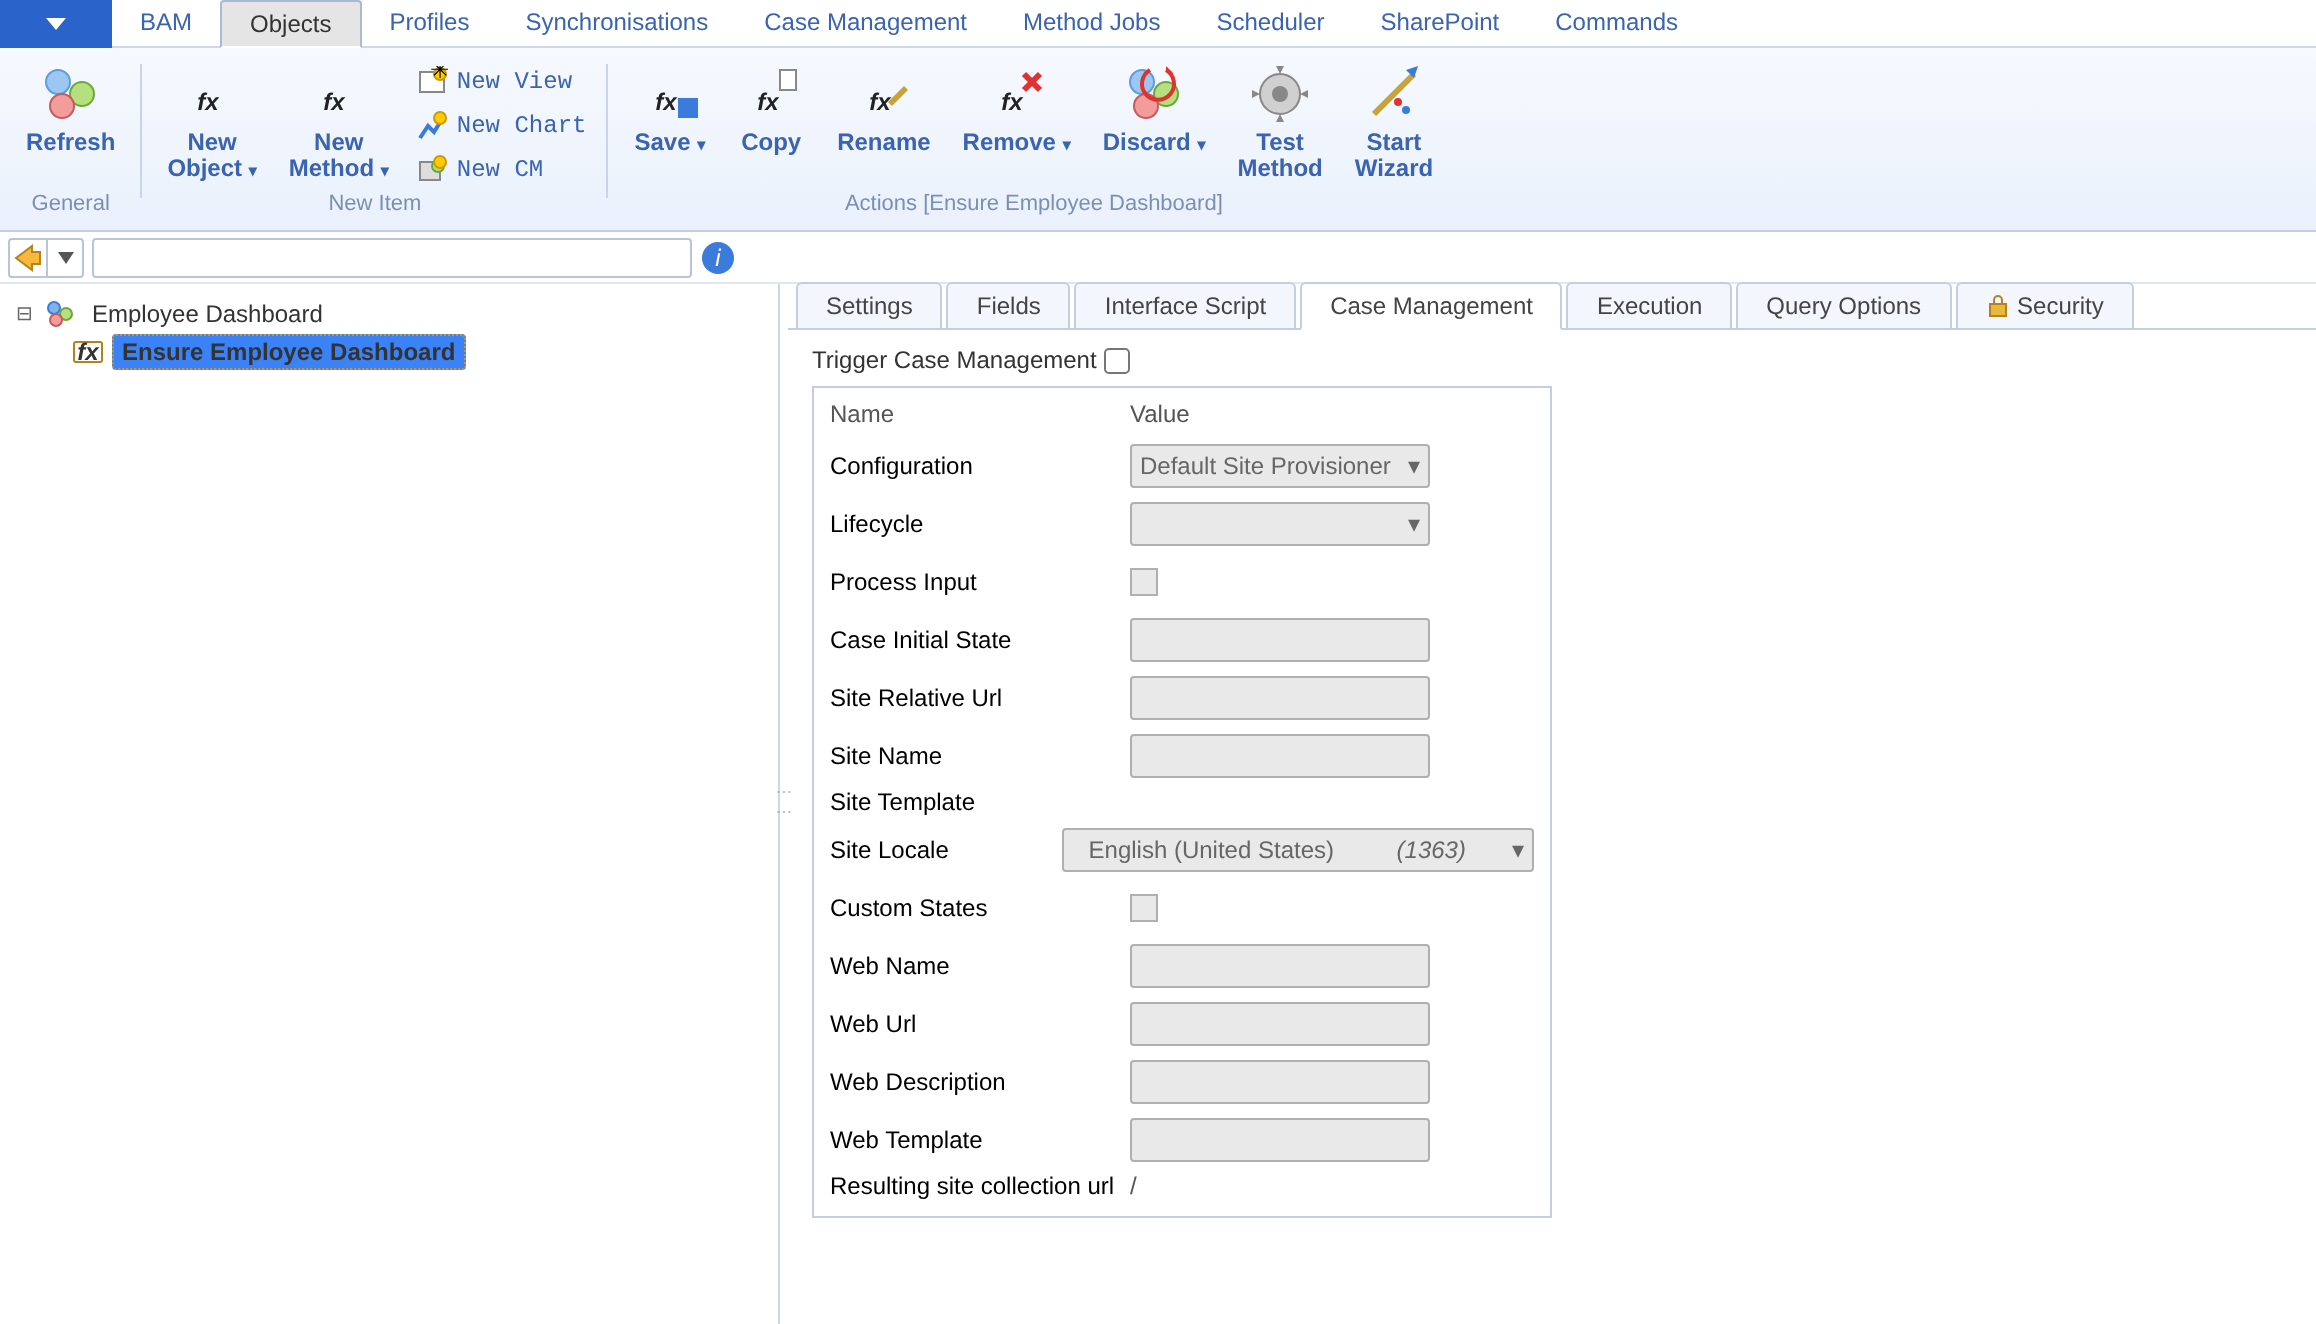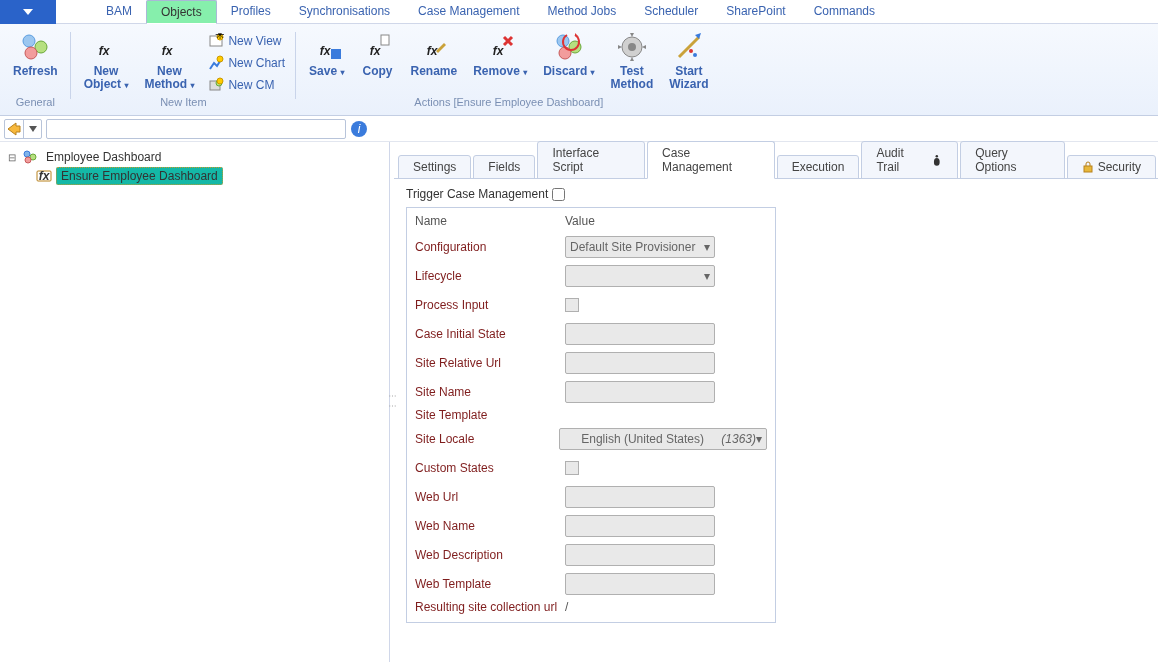--- a/index.html
+++ b/index.html
@@ -3,91 +3,91 @@
 <meta charset="utf-8">
 <style>
 * { box-sizing: border-box; margin: 0; padding: 0; font-family: "Segoe UI", Tahoma, sans-serif; font-size: 12px; }
 body { background: #fff; width: 1158px; height: 662px; overflow: hidden; color: #333; }
 
 
 .menubar { display: flex; align-items: center; height: 24px; border-bottom: 1px solid #d0d7e9; background: #fff; }
 .app-btn { width: 56px; height: 24px; background: #2a63c9; display: flex; align-items: center; justify-content: center; }
 .app-btn svg { width: 10px; height: 6px; }
 .menu-item { padding: 4px 14px; color: #3a63b0; cursor: default; }
-.menu-item.active { background: #86efac; border: 1px solid #a9b9d6; border-bottom: 1px solid #fff; margin-bottom: -1px; border-radius: 2px 2px 0 0; color: #333; }
+.menu-item.active { background: #e5e5e5; border: 1px solid #a9b9d6; border-bottom: 1px solid #fff; margin-bottom: -1px; border-radius: 2px 2px 0 0; color: #333; }
 
 
 .ribbon { display: flex; height: 92px; background: linear-gradient(#f6f9fe,#eaf1fc); border-bottom: 1px solid #c3cee3; padding-top: 4px; }
 .ribbon-group { display: flex; flex-direction: column; align-items: center; position: relative; padding: 0 6px; }
 .ribbon-group::after { content: ""; position: absolute; right: 0; top: 4px; bottom: 16px; width: 1px; background: #c9d4ea; }
 .ribbon-group:last-child::after { display:none; }
 .ribbon-row { display: flex; align-items: flex-start; gap: 2px; height: 68px; }
 .ribbon-btn { display: flex; flex-direction: column; align-items: center; justify-content: flex-start; padding: 2px 6px; min-width: 48px; border: 1px solid transparent; border-radius: 3px; cursor: default; }
 .ribbon-btn .lbl { text-align: center; line-height: 13px; margin-top: 2px; color: #3a63b0; font-weight: bold; }
 .ribbon-smalls { display: flex; flex-direction: column; align-items: flex-start; padding-top: 2px; }
 .ribbon-small { display: flex; align-items: center; gap: 4px; padding: 2px 4px; border: 1px solid transparent; border-radius: 3px; cursor: default; }
-.ribbon-small span { color: #3a63b0; }
+.ribbon-small span { color: #3a63b0; font-family: Liberation Mono, monospace; }
 .group-label { font-size: 11px; color: #7a8fb3; height: 16px; text-align: center; width: 100%; }
 svg.bigicon { width: 32px; height: 32px; }
 svg.smicon { width: 16px; height: 16px; }
 .dd-arrow { font-size: 8px; color: #3a63b0; }
 
 
 .navrow { display: flex; align-items: center; height: 26px; padding: 2px 4px; gap: 4px; border-bottom: 1px solid #e2e6ef; }
 .navbox { display: flex; border: 1px solid #b8c4da; border-radius: 2px; background:#fff; height: 20px; }
 .navbox .navbtn { width: 18px; display:flex; align-items:center; justify-content:center; }
 .navbox .navbtn + .navbtn { border-left:1px solid #b8c4da; }
 .search-input { flex: 0 0 300px; height: 20px; border: 1px solid #b8c4da; border-radius: 2px; background:#fff; padding: 0 4px; }
 .info-icon { width:18px; height:18px; }
 
 
 .content { display:flex; height: calc(100% - 24px - 92px - 26px); }
 .tree-pane { width: 390px; border-right: 1px solid #d0d7e9; padding: 6px; overflow:auto; }
 .tree-node { display:flex; align-items:center; gap:4px; padding: 1px 2px; white-space: nowrap; }
 .tree-node.indent { margin-left: 28px; }
 .tree-collapse { width: 10px; font-size: 10px; color: #666; cursor: default; }
 .tree-label { padding: 1px 4px; border-radius: 2px; }
-.tree-label.sel { background: #14b8a6; border: 1px dotted #c79a2a; }
+.tree-label.sel { background: #3b82f6; border: 1px dotted #c79a2a; font-weight: bold; }
 
 .right-pane { flex: 1; display:flex; flex-direction: column; }
 .tabbar { display:flex; align-items:flex-end; margin-top: -1px; padding-left: 4px; gap: 0; }
 .tab { padding: 4px 14px; border: 1px solid #c3cee3; border-bottom: 1px solid #c3cee3; background: #f3f6fc; color: #444; border-radius: 3px 3px 0 0; margin-right: 2px; display:flex; align-items:center; gap:4px; }
 .tab.active { background: #fff; border-bottom: 1px solid #fff; position: relative; z-index: 2; }
 .tabbar-bottom { border-top: 1px solid #c3cee3; margin-top: -1px; }
 .tiny-icon { width:12px; height:12px; }
 
 .form-area { flex:1; padding: 8px 12px; }
 .trigger-row { display:flex; align-items:center; gap:4px; margin-bottom: 6px; font-size: 12.5px; }
 .form-box { border: 1px solid #c3cee3; padding: 6px 8px; width: 370px; }
 .form-header { display:flex; font-size: 12.5px; color: #555; margin-bottom: 4px; }
 .form-header .col1 { width: 150px; }
 .form-row { display:flex; align-items:center; min-height: 29px; }
-.form-row .col1 { width: 150px; color: #7f1d1d; }
+.form-row .col1 { width: 150px; color: #000000; }
 .form-row .col2 { flex: 1; }
 .txt-input { width: 150px; height: 22px; border: 1px solid #b0b0b0; background: #e9e9e9; border-radius: 2px; padding: 0 4px; }
 .select-ro { width: 150px; height: 22px; border: 1px solid #b0b0b0; background: #e9e9e9; border-radius: 2px; display:flex; align-items:center; justify-content:space-between; padding: 0 4px; color:#666; }
 .select-ro .val { flex:1; text-align:left; }
-.select-ro.wide { width: 208px; justify-content: center; gap:0; }
+.select-ro.wide { width: 236px; justify-content: center; gap:23px; }
 .select-ro .hint { font-style: italic; color:#666; }
 .chk { width: 14px; height: 14px; border: 1px solid #b0b0b0; background: #e9e9e9; }
 .static-val { color:#555; }
 
 .splitter { width: 4px; background: transparent; display:flex; align-items:center; justify-content:center; }
 .splitter-dots { writing-mode: vertical-rl; color:#aaa; letter-spacing: 2px; font-size: 8px; }
 </style>
 </head>
 <body>
 
 <div class="menubar">
   <div class="app-btn">
     <svg viewBox="0 0 10 6">
         <path d="M0 0 L10 0 L5 6 Z" fill="#fff"></path>
       </svg>
   </div>
-  <div id="menu-items" style="display: flex; padding-left: 36px;">
+  <div id="menu-items" style="display: flex;">
       <div class="menu-item">BAM</div>
       <div class="menu-item active">Objects</div>
       <div class="menu-item">Profiles</div>
       <div class="menu-item">Synchronisations</div>
       <div class="menu-item">Case Management</div>
       <div class="menu-item">Method Jobs</div>
       <div class="menu-item">Scheduler</div>
       <div class="menu-item">SharePoint</div>
       <div class="menu-item">Commands</div>
     </div>
@@ -266,27 +266,20 @@
         <div class="tab">
           <span>Interface Script</span>
         </div>
         <div class="tab active">
           <span>Case Management</span>
         </div>
         <div class="tab">
           <span>Execution</span>
         </div>
         <div class="tab">
-          <span>Audit Trail</span> 
-          <svg class="tiny-icon" viewBox="0 0 12 12">
-            <ellipse cx="5" cy="8" rx="3" ry="4" fill="#333"></ellipse>
-            <circle cx="5" cy="2" r="1.3" fill="#333"></circle>
-          </svg>
-        </div>
-        <div class="tab">
           <span>Query Options</span>
         </div>
         <div class="tab">
           <svg class="tiny-icon" viewBox="0 0 12 12">
             <rect x="2" y="5" width="8" height="6" fill="#e8b83a" stroke="#b8811d"></rect>
             <path d="M4 5 V3 a2 2 0 0 1 4 0 V5" fill="none" stroke="#b8811d"></path>
           </svg> 
           <span>Security</span>
         </div>
       </div>
@@ -352,25 +345,25 @@
                 </div>
               </div>
             </div>
             <div class="form-row">
               <div class="col1">Custom States</div>
               <div class="col2">
                 <div class="chk"></div>
               </div>
             </div>
             <div class="form-row">
+              <div class="col1">Web Name</div>
+              <div class="col2"><input class="txt-input" style=""></div>
+            </div>
+            <div class="form-row">
               <div class="col1">Web Url</div>
-              <div class="col2"><input class="txt-input" style=""></div>
-            </div>
-            <div class="form-row">
-              <div class="col1">Web Name</div>
               <div class="col2"><input class="txt-input" style=""></div>
             </div>
             <div class="form-row">
               <div class="col1">Web Description</div>
               <div class="col2"><input class="txt-input" style=""></div>
             </div>
             <div class="form-row">
               <div class="col1">Web Template</div>
               <div class="col2"><input class="txt-input" style=""></div>
             </div>

